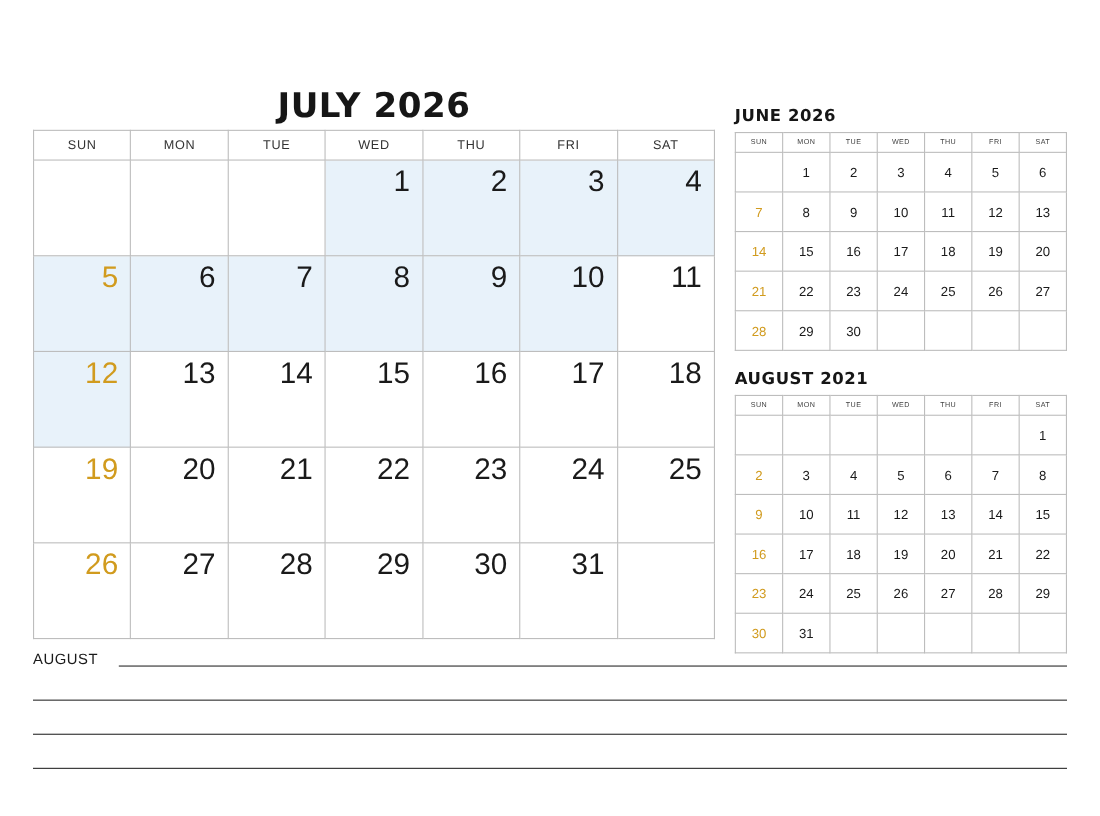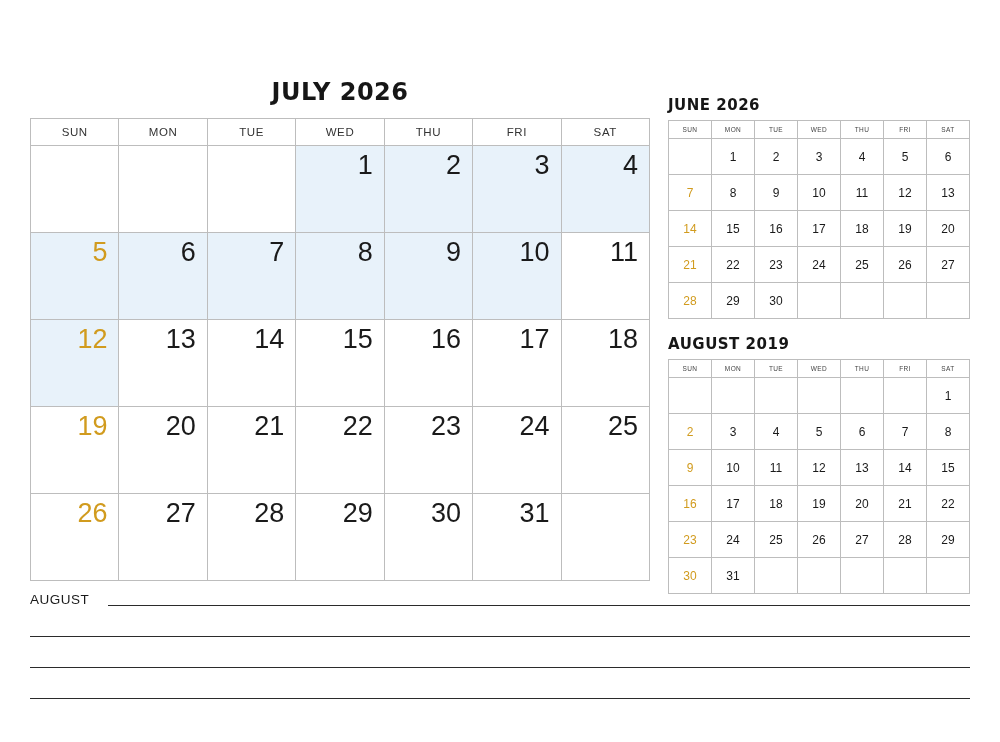--- a/index.html
+++ b/index.html
@@ -18,21 +18,21 @@
 
   
   #main-title {
     position: absolute;
     left: 30px;
     top: 78px;
     width: 620px;
     text-align: center;
     font-family: "DejaVu Sans", sans-serif;
     font-weight: 700;
-    font-size: 24px;
+    font-size: 31px;
     letter-spacing: 0.5px;
     color: #161616;
   }
 
   #main-calendar {
     position: absolute;
     left: 30px;
     top: 118px;
     width: 620px;
     border-collapse: collapse;
@@ -326,21 +326,21 @@
           <td class="empty"></td>
           <td class="empty"></td>
           <td class="empty"></td>
           <td class="empty"></td>
         </tr>
       </tbody>
   </table>
 </div>
 
 <div class="mini-block" id="mini-next">
-  <div class="mini-title">AUGUST 2019</div>
+  <div class="mini-title">AUGUST 2021</div>
   <table class="mini-calendar">
     <thead>
       <tr>
         <th>SUN</th>
         <th>MON</th>
         <th>TUE</th>
         <th>WED</th>
         <th>THU</th>
         <th>FRI</th>
         <th>SAT</th>

